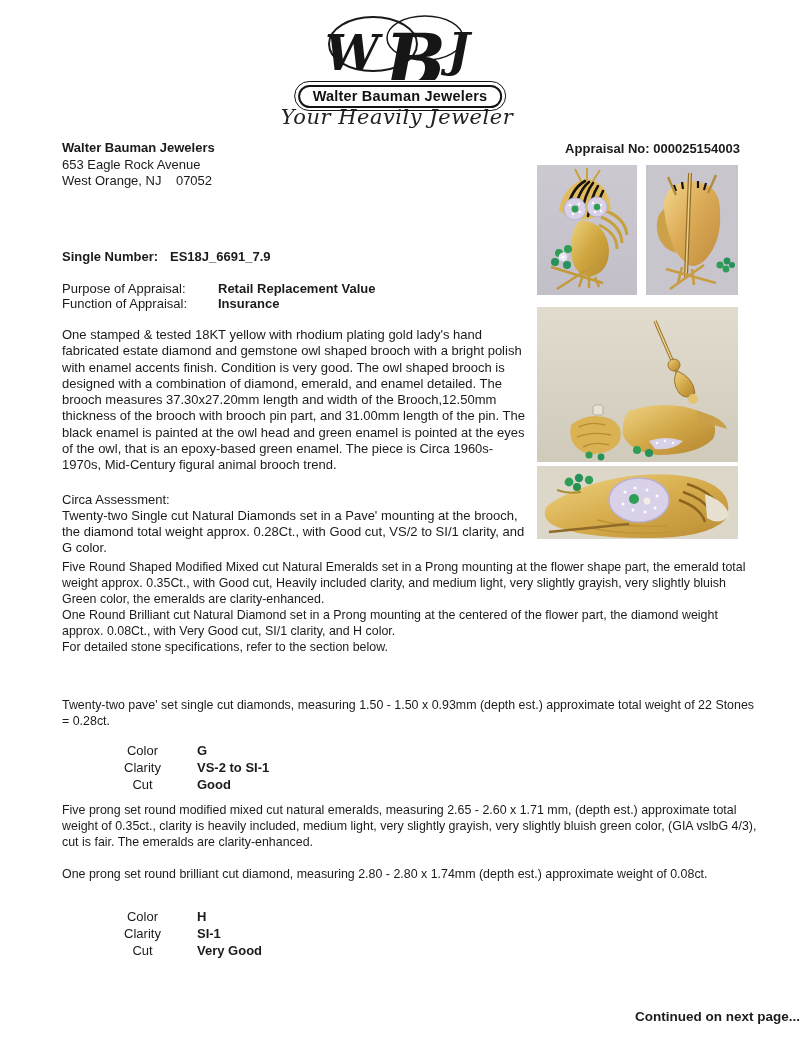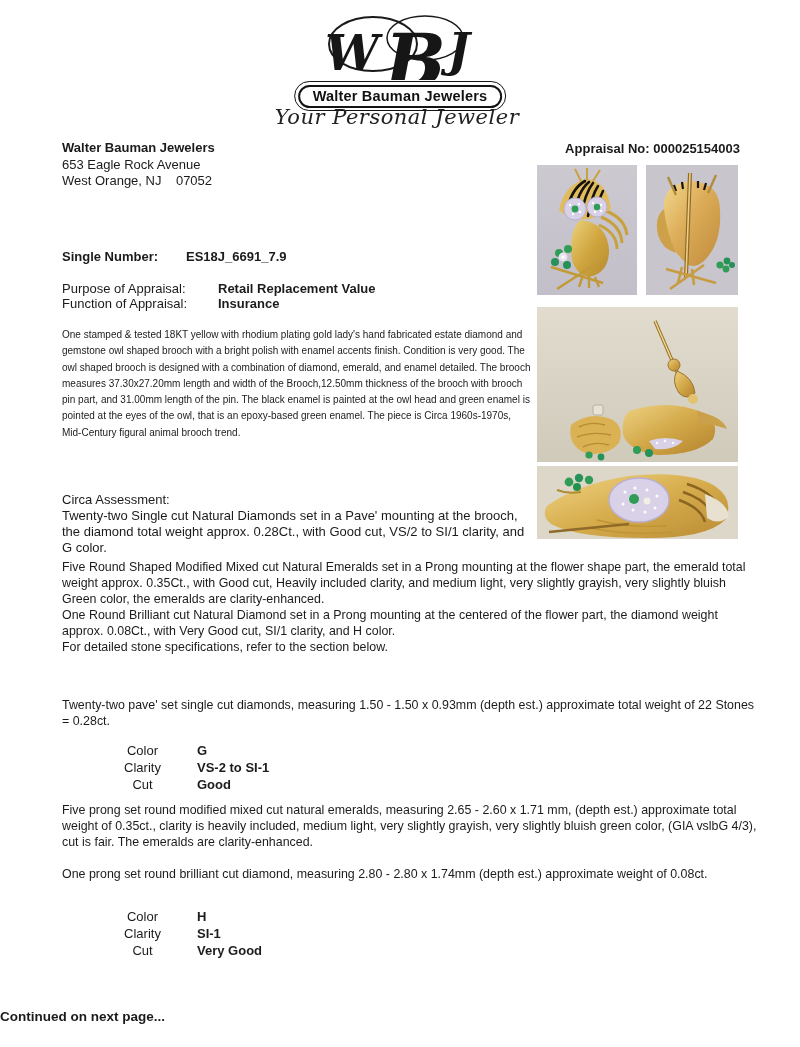--- a/index.html
+++ b/index.html
@@ -31,47 +31,47 @@
     font-size:21px; color:#222; letter-spacing:.5px;
   }
 
   
   .addr { left:62px; top:140px; font-size:13px; line-height:16.5px; }
   .addr .b { font-weight:bold; }
   .appr-no { right:60px; top:141px; font-size:13px; font-weight:bold; white-space:nowrap;margin-left:28px; }
 
   
   .trace { left:62px; top:249px; font-size:13px; font-weight:bold; }
-  .trace .val { position:absolute; left:124px; white-space:nowrap; }
+  .trace .val { position:absolute; left:108px; white-space:nowrap; }
   .meta-row { left:62px; font-size:13px; }
   .meta-row .val { position:absolute; left:156px; font-weight:bold; white-space:nowrap; }
 
   
-  .para { font-size:10px; line-height:16.3px; }
+  .para { font-size:13px; line-height:16.3px; }
   .desc { left:62px; top:327px; width:470px; }
   .stone { left:62px; top:492px; width:468px; font-size:13px; line-height:16.1px; }
   .cond {
     font-size:13.5px; line-height:16.1px; width:755px;
     transform:scaleX(0.92); transform-origin:0 0;
   }
   .cond-block1 { left:62px; top:559px; }
   .trademark { left:66px; top:664px; font-size:13px; }
   .dia-para { left:62px; top:697px; }
   .eme-para { left:62px; top:802px; }
   .ctr-para { left:62px; top:866px; }
 
   
   .grades { left:88px; font-size:13px; line-height:17px; }
   .grades .row { display:flex; }
   .grades .lbl { width:109px;text-align:center; }
   .grades .val { font-weight:bold; }
   .g1 { top:742px; }
   .g2 { top:908px; }
 
-  .footer { left:0; right:0; top:1009px; text-align:left; font-size:13.5px; font-weight:bold; }
+  .footer { left:0; right:0; top:1009px; text-align:right; font-size:13.5px; font-weight:bold; }
 
   
   .photo { position:absolute; overflow:hidden; }
   .p1 { left:537px; top:165px; width:100px; height:130px; }
   .p2 { left:646px; top:165px; width:92px;  height:130px; }
   .p3 { left:537px; top:307px; width:201px; height:155px; }
   .p4 { left:537px; top:466px; width:201px; height:73px; }
 </style>
 </head>
 <body>
@@ -83,21 +83,21 @@
       <ellipse cx="88" cy="30" rx="44" ry="27" fill="none" stroke="#1a1a1a" stroke-width="2"></ellipse>
       <ellipse cx="140" cy="24" rx="38" ry="22" fill="none" stroke="#1a1a1a" stroke-width="1.5"></ellipse>
       <text x="40" y="56" font-family="DejaVu Serif, serif" font-style="italic" font-weight="bold" font-size="48" fill="#161616">W</text>
       <text x="100" y="72" font-family="DejaVu Serif, serif" font-style="italic" font-weight="bold" font-size="72" fill="#161616">B</text>
       <text x="163" y="52" font-family="DejaVu Serif, serif" font-style="italic" font-weight="bold" font-size="46" fill="#161616">J</text>
     </svg>
   </div>
   <div class="abs pill-outer">
     <div class="pill-inner">Walter Bauman Jewelers</div>
   </div>
-  <div class="abs tagline">Your Personal Jeweler</div>
+  <div class="abs tagline">Your Heavily Jeweler</div>
 
   <div class="abs addr">
     <div class="b">Walter Bauman Jewelers</div>
     <div>653 Eagle Rock Avenue</div>
     <div>West Orange, NJ&nbsp;&nbsp;&nbsp;&nbsp;07052</div>
   </div>
   <div class="abs appr-no">Appraisal No: 000025154003</div>
 
   <div class="photo p1">
     <svg width="100" height="130" viewBox="0 0 100 130">

